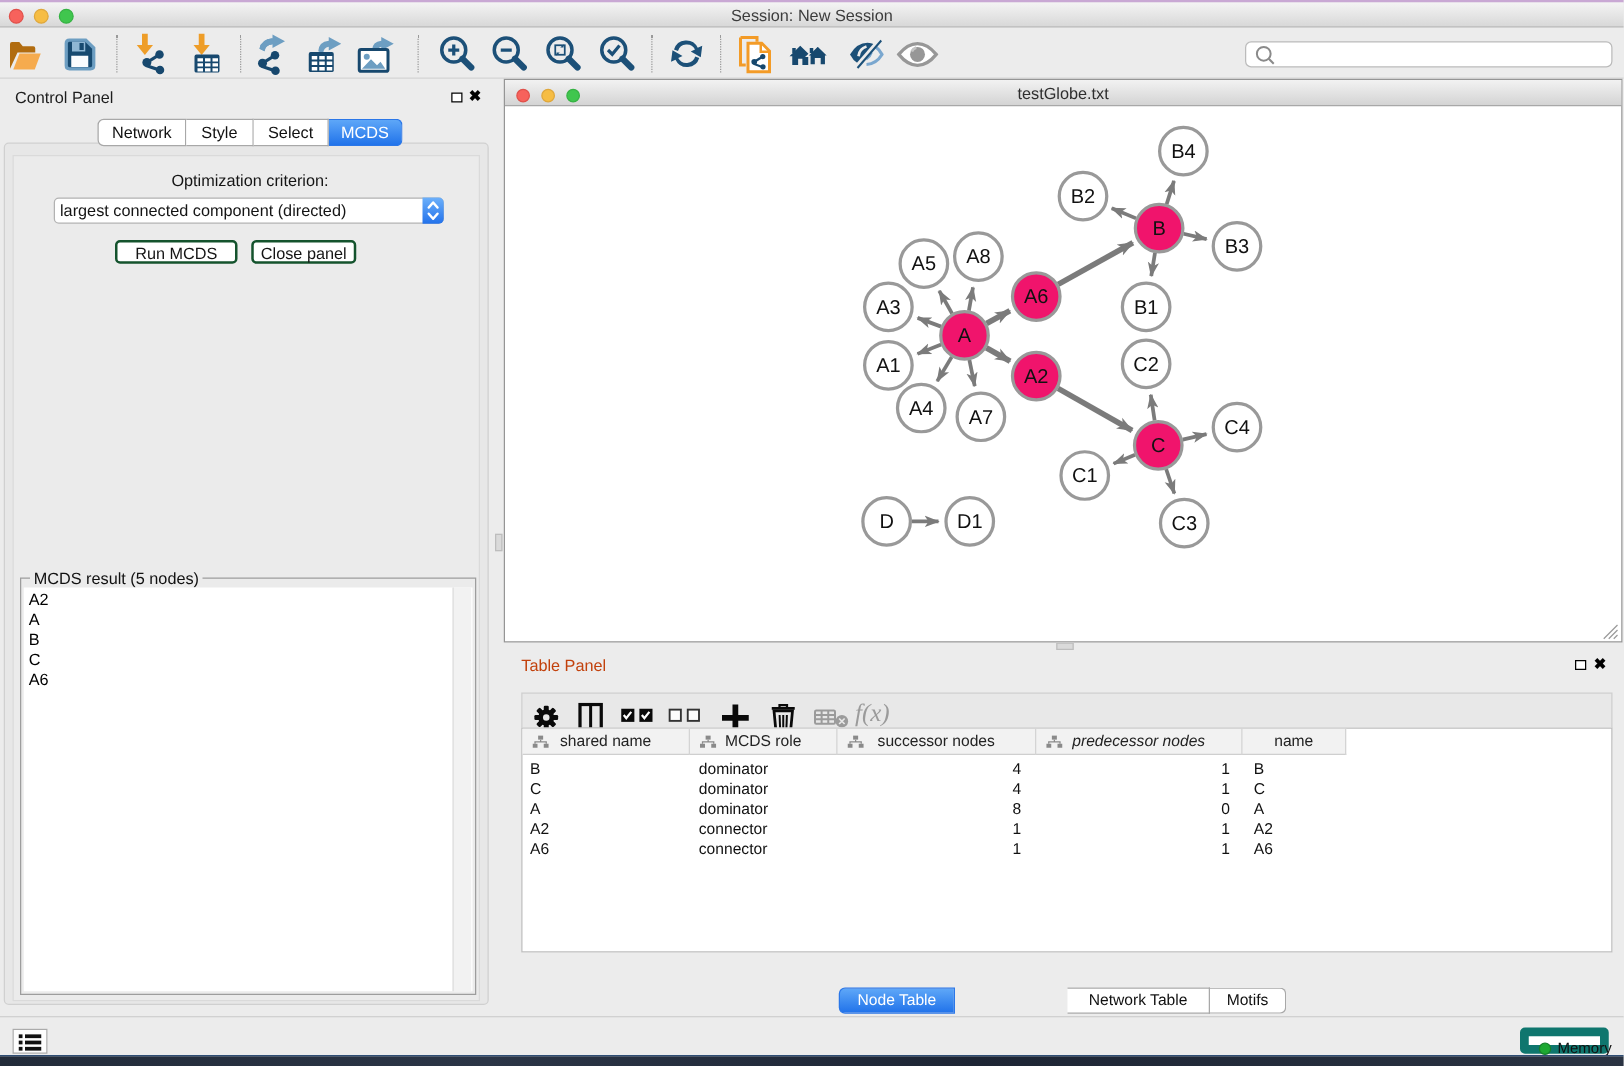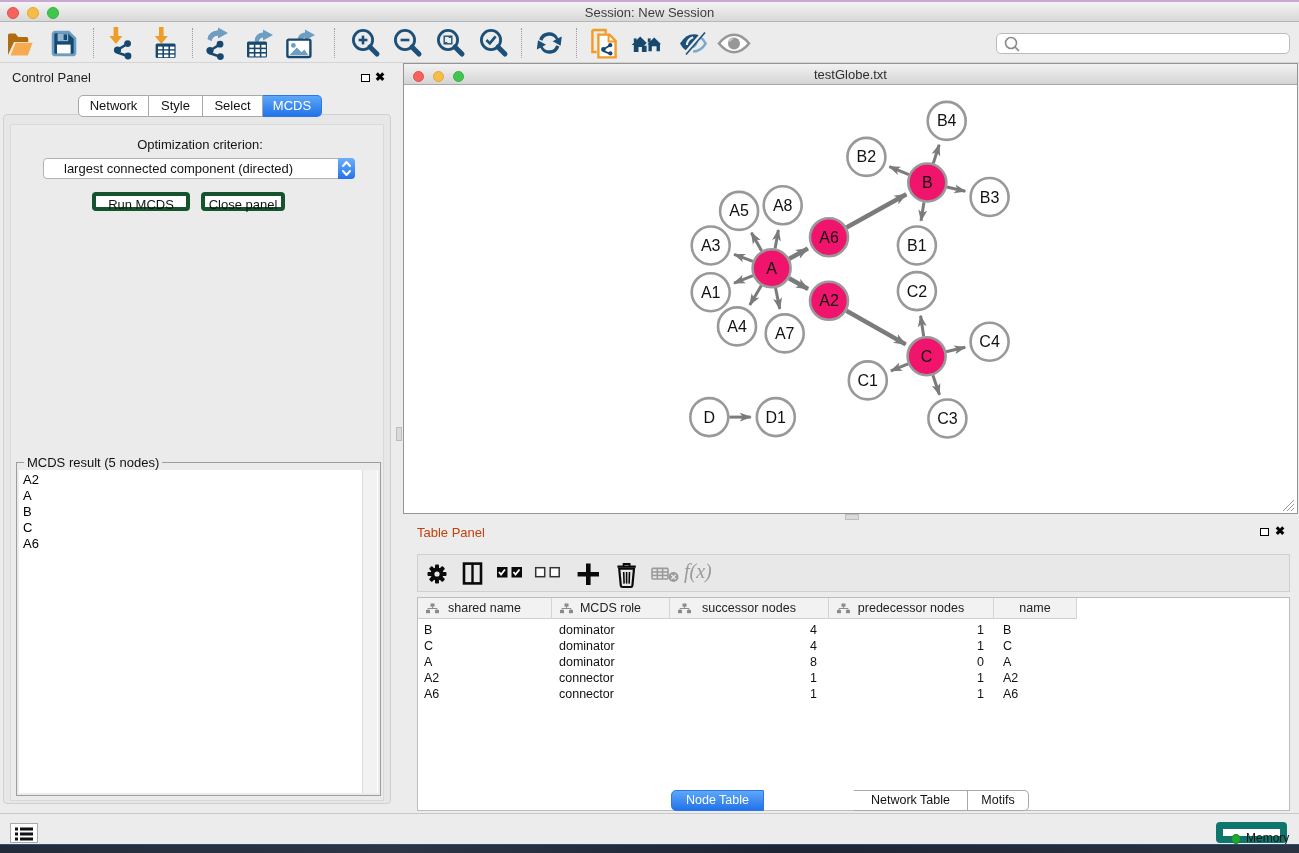--- a/index.html
+++ b/index.html
@@ -30,24 +30,24 @@
   border:1px solid #dadada; }
 .tabs { position:absolute; display:flex; }
 .tab { font-size:13px; color:#111; background:#fff; border:1px solid #a8a8a8;
   border-left:none; text-align:center; line-height:20px; height:22px; }
 .tab.first { border-left:1px solid #a8a8a8; border-radius:5px 0 0 5px; }
 .tab.last { border-radius:0 5px 5px 0; }
 .tab.sel { background:linear-gradient(#5ea7f8,#2173ea); color:#fff; border-color:#2b77e8; }
 #opt-label { left:0px; top:137px; width:400px; text-align:center; font-size:13px; color:#141414; }
 #dropdown { left:43px; top:158px; width:312px; height:21px; background:#fff;
   border:1px solid #b2b2b2; border-radius:4px; font-size:13px; color:#141414;
-  line-height:19px; padding-left:20px; }
+  line-height:19px; padding-left:4px; }
 #dd-step { position:absolute; right:-1px; top:-1px; width:17px; height:21px;
   background:linear-gradient(#6cb0fa,#2372eb); border-radius:0 4px 4px 0; }
-.btn { position:absolute; height:19px; background:#fff; border:4px solid #14532d;
+.btn { position:absolute; height:19px; background:#fff; border:2px solid #14532d;
   border-radius:4px; font-size:13px; color:#141414; text-align:center; line-height:17px; }
 
 #fieldset { left:16px; top:462px; width:365px; height:334px;
   border:1px solid #9d9d9d; }
 #fs-legend { position:absolute; left:7px; top:-8px; background:#ebebeb;
   padding:0 3px; font-size:13px; color:#111; }
 #fs-list { position:absolute; left:2px; top:7px; width:359px; height:323px; background:#fff; }
 #fs-scroll { position:absolute; right:1px; top:0px; width:15px; height:323px;
   background:#f2f2f2; border-left:1px solid #ddd; }
 #fs-list .li { padding-left:4px; font-size:13px; color:#000; height:16px; line-height:16px; }
@@ -57,21 +57,21 @@
 #gtitle { position:absolute; left:0; top:0; width:100%; height:21px;
   background:linear-gradient(#f2f2f2,#d4d4d4); border-bottom:1px solid #a8a8a8; }
 #gtitle .t { position:absolute; left:0; right:0; top:3px; text-align:center;
   font-size:13px; color:#2e2e2e; }
 
 #tp-title { left:417px; top:525px; font-size:13px; color:#c2410c; }
 #tp-float { left:1260px; top:528px; width:9px; height:8px; border:1.5px solid #000; background:#fff; }
 #tp-close { left:1275px; top:524px; font-size:12px; color:#000; font-weight:bold; }
 #tp-toolbar { left:417px; top:554px; width:873px; height:38px; background:#e8e8e8;
   border:1px solid #cfcfcf; }
-#tp-table { left:417px; top:597px; width:873px; height:214px; background:#fff;
+#tp-table { left:417px; top:582px; width:873px; height:180px; background:#fff;
   border:1px solid #bdbdbd; }
 #thead { position:absolute; left:0; top:0; width:659px; height:21px;
   background:#f2f2f2; border-bottom:1px solid #cfcfcf; display:flex; }
 .th { position:relative; height:21px; border-right:1px solid #d4d4d4;
   font-size:12.5px; color:#232323; text-align:center; line-height:20px; }
 .trow { position:absolute; font-size:12.5px; color:#111; height:16px; line-height:16px; }
 .num { text-align:right; }
 
 #btabs { left:671px; top:790px; }
 #btabs .tab { font-size:12.5px; height:21px; line-height:19px; }
@@ -439,21 +439,21 @@
       <path d="M6.5,3.7 L6.5,5.5 M2,7 L2,5.5 L11,5.5 L11,7" fill="none" stroke="#8a8a8a" stroke-width="1"></path>
     </svg>MCDS role</div>
     <div class="th" style="width:159px;"><svg style="position:absolute;left:8px;top:5px;" width="13" height="11">
       <g fill="#8a8a8a">
               <rect x="4.5" y="0.5" width="4" height="3.2"></rect>
               <rect x="0" y="7" width="4" height="3.2"></rect>
               <rect x="9" y="7" width="4" height="3.2"></rect>
             </g>
       <path d="M6.5,3.7 L6.5,5.5 M2,7 L2,5.5 L11,5.5 L11,7" fill="none" stroke="#8a8a8a" stroke-width="1"></path>
     </svg>successor nodes</div>
-    <div class="th" style="width:165px;"><svg style="position:absolute;left:8px;top:5px;" width="13" height="11">
+    <div class="th" style="width:165px;font-style:italic;"><svg style="position:absolute;left:8px;top:5px;" width="13" height="11">
       <g fill="#8a8a8a">
               <rect x="4.5" y="0.5" width="4" height="3.2"></rect>
               <rect x="0" y="7" width="4" height="3.2"></rect>
               <rect x="9" y="7" width="4" height="3.2"></rect>
             </g>
       <path d="M6.5,3.7 L6.5,5.5 M2,7 L2,5.5 L11,5.5 L11,7" fill="none" stroke="#8a8a8a" stroke-width="1"></path>
     </svg>predecessor nodes</div>
     <div class="th" style="width:83px;">name</div>
   </div>
   <div class="trow" style="left:6px;top:24px;">B</div>

